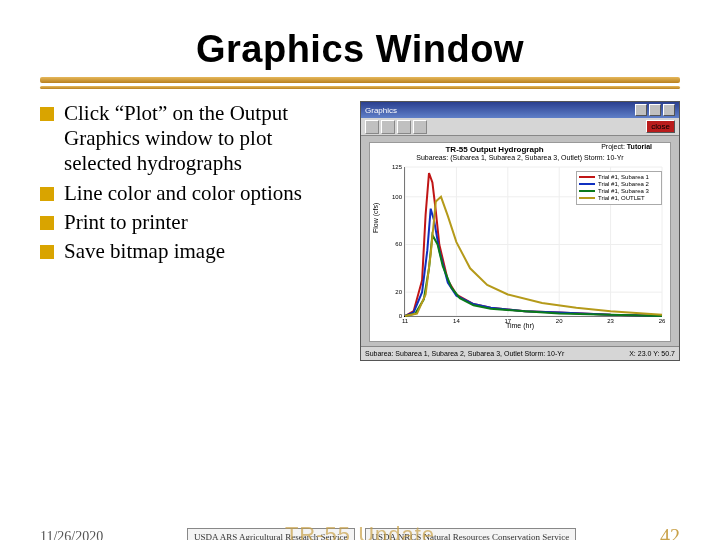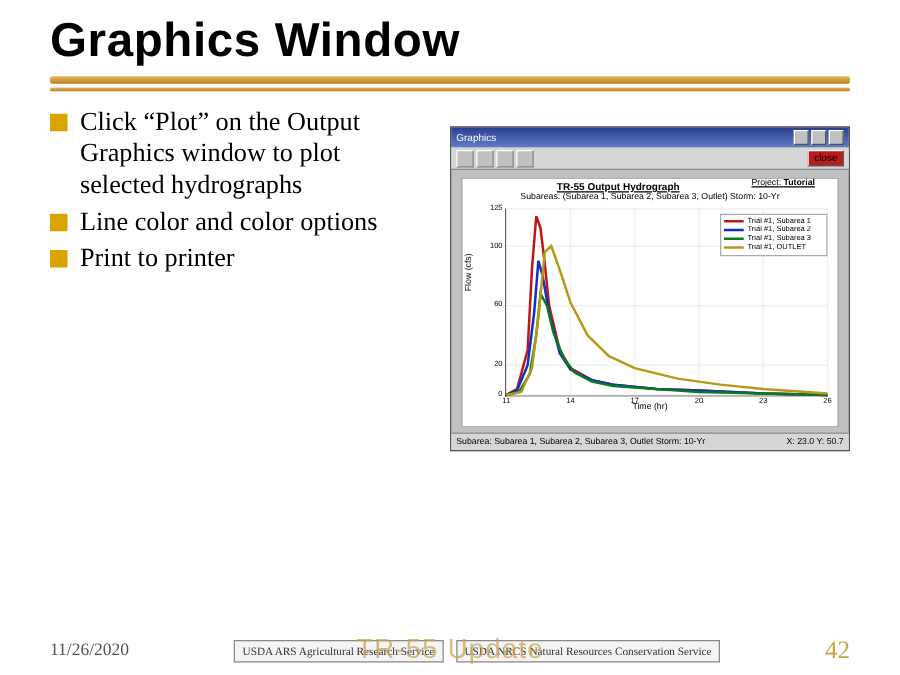--- a/index.html
+++ b/index.html
@@ -1,27 +1,27 @@
 <!DOCTYPE html>
 <html><head>
 <meta charset="utf-8">
 <style>
   * { box-sizing: border-box; margin: 0; padding: 0; }
   html, body { width: 720px; height: 540px; font-family: Georgia, 'Times New Roman', serif; background: #fff; overflow: hidden; }
   .slide { position: relative; width: 720px; height: 540px; padding: 0 40px; }
-  .title { font-family: Arial, Helvetica, sans-serif; font-weight: 900; font-size: 38px; text-align: left; margin-top: 12px; letter-spacing: 0.5px; }
+  .title { font-family: Arial, Helvetica, sans-serif; font-weight: 900; font-size: 38px; text-align: center; margin-top: 28px; letter-spacing: 0.5px; }
   .rule-wrap { margin-top: 6px; }
   .rule { height: 6px; background: linear-gradient(#e6b85a, #b87f1e); border-radius: 2px; }
   .rule.r2 { height: 3px; margin-top: 3px; }
   .body { display: flex; margin-top: 12px; gap: 28px; }
   .bullets { flex: 1 1 50%; font-size: 21px; line-height: 1.2; }
   .bullets li { list-style: none; display: flex; margin-bottom: 4px; }
   .bullet-mark { width: 14px; height: 14px; background: #d9a400; margin: 6px 10px 0 0; flex: 0 0 14px; }
   .bullet-text { flex: 1; }
-  .shot { flex: 0 0 320px; height: 260px; margin-top: 16px; }
+  .shot { flex: 0 0 320px; height: 260px; }
   
   .win { width: 320px; height: 260px; background: #c0c0c0; border: 1px solid #555; font-family: Tahoma, Arial, sans-serif; font-size: 8px; position: relative; }
   .titlebar { height: 16px; background: linear-gradient(#2a3f8f, #5f7fc8); color: #fff; display: flex; align-items: center; padding: 0 4px; justify-content: space-between; }
   .titlebar .tbtns { display: flex; gap: 2px; }
   .titlebar .tbtn { width: 12px; height: 12px; background: #c0c0c0; border: 1px solid #fff; border-right-color:#555; border-bottom-color:#555; }
   .toolbar { height: 18px; background: #d6d6d6; border-bottom: 1px solid #888; display: flex; align-items: center; justify-content: space-between; padding: 0 4px; }
   .toolbar .ticons { display: flex; gap: 2px; }
   .toolbar .ticon { width: 14px; height: 14px; background: #c0c0c0; border: 1px solid #fff; border-right-color:#888; border-bottom-color:#888; }
   .closebtn { background: #b91c1c; border: 1px solid #fff; border-right-color:#555; border-bottom-color:#555; padding: 1px 4px; font-size: 8px; }
   .plot-area { position: absolute; left: 8px; top: 40px; right: 8px; bottom: 18px; background: #fff; border: 1px solid #999; }
@@ -61,20 +61,24 @@
           <span class="bullet-text">Click “Plot” on the Output Graphics window to plot selected hydrographs</span>
         </li>
       <li>
           <span class="bullet-mark"></span>
           <span class="bullet-text">Line color and color options</span>
         </li>
       <li>
           <span class="bullet-mark"></span>
           <span class="bullet-text">Print to printer</span>
         </li>
+      <li>
+          <span class="bullet-mark"></span>
+          <span class="bullet-text">Save bitmap image</span>
+        </li>
     </ul>
 
     <div class="shot">
       <div class="win">
         <div class="titlebar">
           <span>Graphics</span>
           <div class="tbtns">
             <div class="tbtn"></div>
             <div class="tbtn"></div>
             <div class="tbtn"></div>
@@ -84,21 +88,21 @@
           <div class="ticons">
             <div class="ticon"></div>
             <div class="ticon"></div>
             <div class="ticon"></div>
             <div class="ticon"></div>
           </div>
           <button class="closebtn">close</button>
         </div>
 
         <div class="plot-area">
-          <div style="display:flex; justify-content:space-between; padding:0 18px;text-decoration:underline;">
+          <div style="display:flex; justify-content:space-between; padding:0 18px;">
             <div class="plot-title" style="flex:1">TR-55 Output Hydrograph</div>
             <div style="font-size:7px">Project: <b>Tutorial</b></div>
           </div>
           <div class="plot-sub">Subareas: (Subarea 1, Subarea 2, Subarea 3, Outlet)  Storm: 10-Yr</div>
 
           <div class="axes" id="axes">
             <svg class="curves" id="curves">
                 <line x1="0" y1="149" x2="257" y2="149" stroke="#eee"></line>
                 <line x1="0" y1="125.16" x2="257" y2="125.16" stroke="#eee"></line>
                 <line x1="0" y1="77.48" x2="257" y2="77.48" stroke="#eee"></line>

